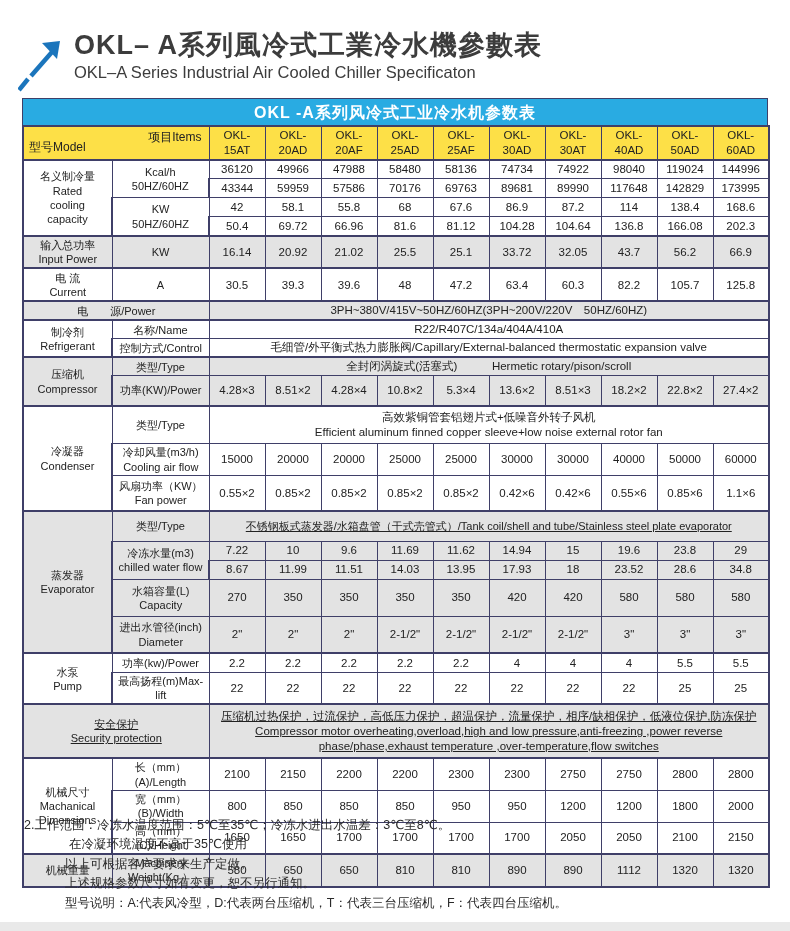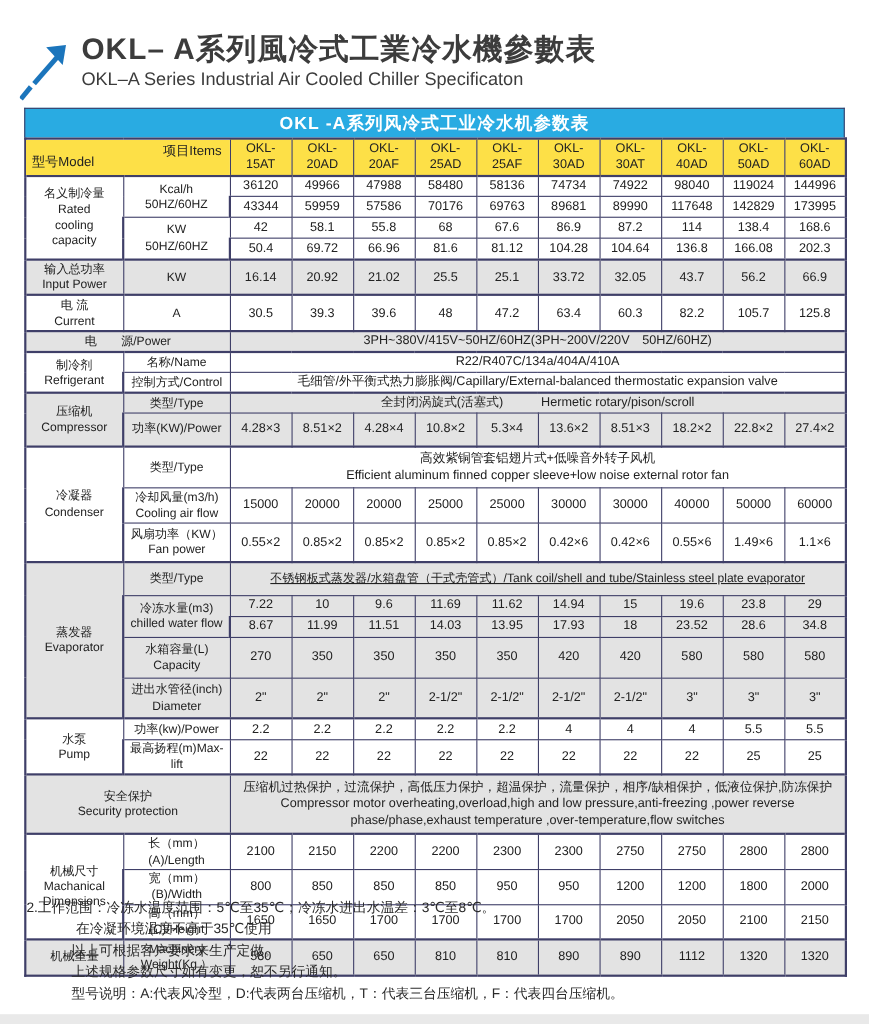--- a/index.html
+++ b/index.html
@@ -61,21 +61,21 @@
   tbody tr:nth-child(9), tbody tr:nth-child(10), tbody tr:nth-child(11) { height:17px; }
   tbody tr:nth-child(12) { height:30px; }
   tbody tr:nth-child(13) { height:38px; }
   tbody tr:nth-child(14) { height:31px; }
   tbody tr:nth-child(15) { height:36px; }
   tbody tr:nth-child(16) { height:30px; }
   tbody tr:nth-child(17), tbody tr:nth-child(18) { height:19px; }
   tbody tr:nth-child(19), tbody tr:nth-child(20) { height:37px; }
   tbody tr:nth-child(21) { height:19px; }
   tbody tr:nth-child(22) { height:18px; }
-  tbody tr:nth-child(23) { height:54px; }
+  tbody tr:nth-child(23) { height:54px;text-decoration:underline; }
   tbody tr:nth-child(24), tbody tr:nth-child(25), tbody tr:nth-child(26) { height:18px; }
   tbody tr:nth-child(27) { height:28px; }
 
   
   .notes { position:absolute; left:24px; top:816px; width:740px; font-size:12.5px; color:#2a2a2a; }
   .notes div { line-height:1.55; }
   .notes div:nth-child(2) { padding-left:45px; }
   .notes div:nth-child(3), .notes div:nth-child(4), .notes div:nth-child(5) { padding-left:41px; }
 
   .footer-strip { position:absolute; left:0; bottom:0; width:790px; height:9px; background:#e9e9e9; }
@@ -341,21 +341,21 @@
             <div>Fan power</div>
           </td>
           <td>0.55×2</td>
           <td>0.85×2</td>
           <td>0.85×2</td>
           <td>0.85×2</td>
           <td>0.85×2</td>
           <td>0.42×6</td>
           <td>0.42×6</td>
           <td>0.55×6</td>
-          <td>1.49×6</td>
+          <td>0.85×6</td>
           <td>1.1×6</td>
         </tr>
         <tr class="shade sec">
           <td rowspan="5" class="lab">
             <div>蒸发器</div>
             <div>Evaporator</div>
           </td>
           <td class="lab">
             <div>类型/Type</div>
           </td>

